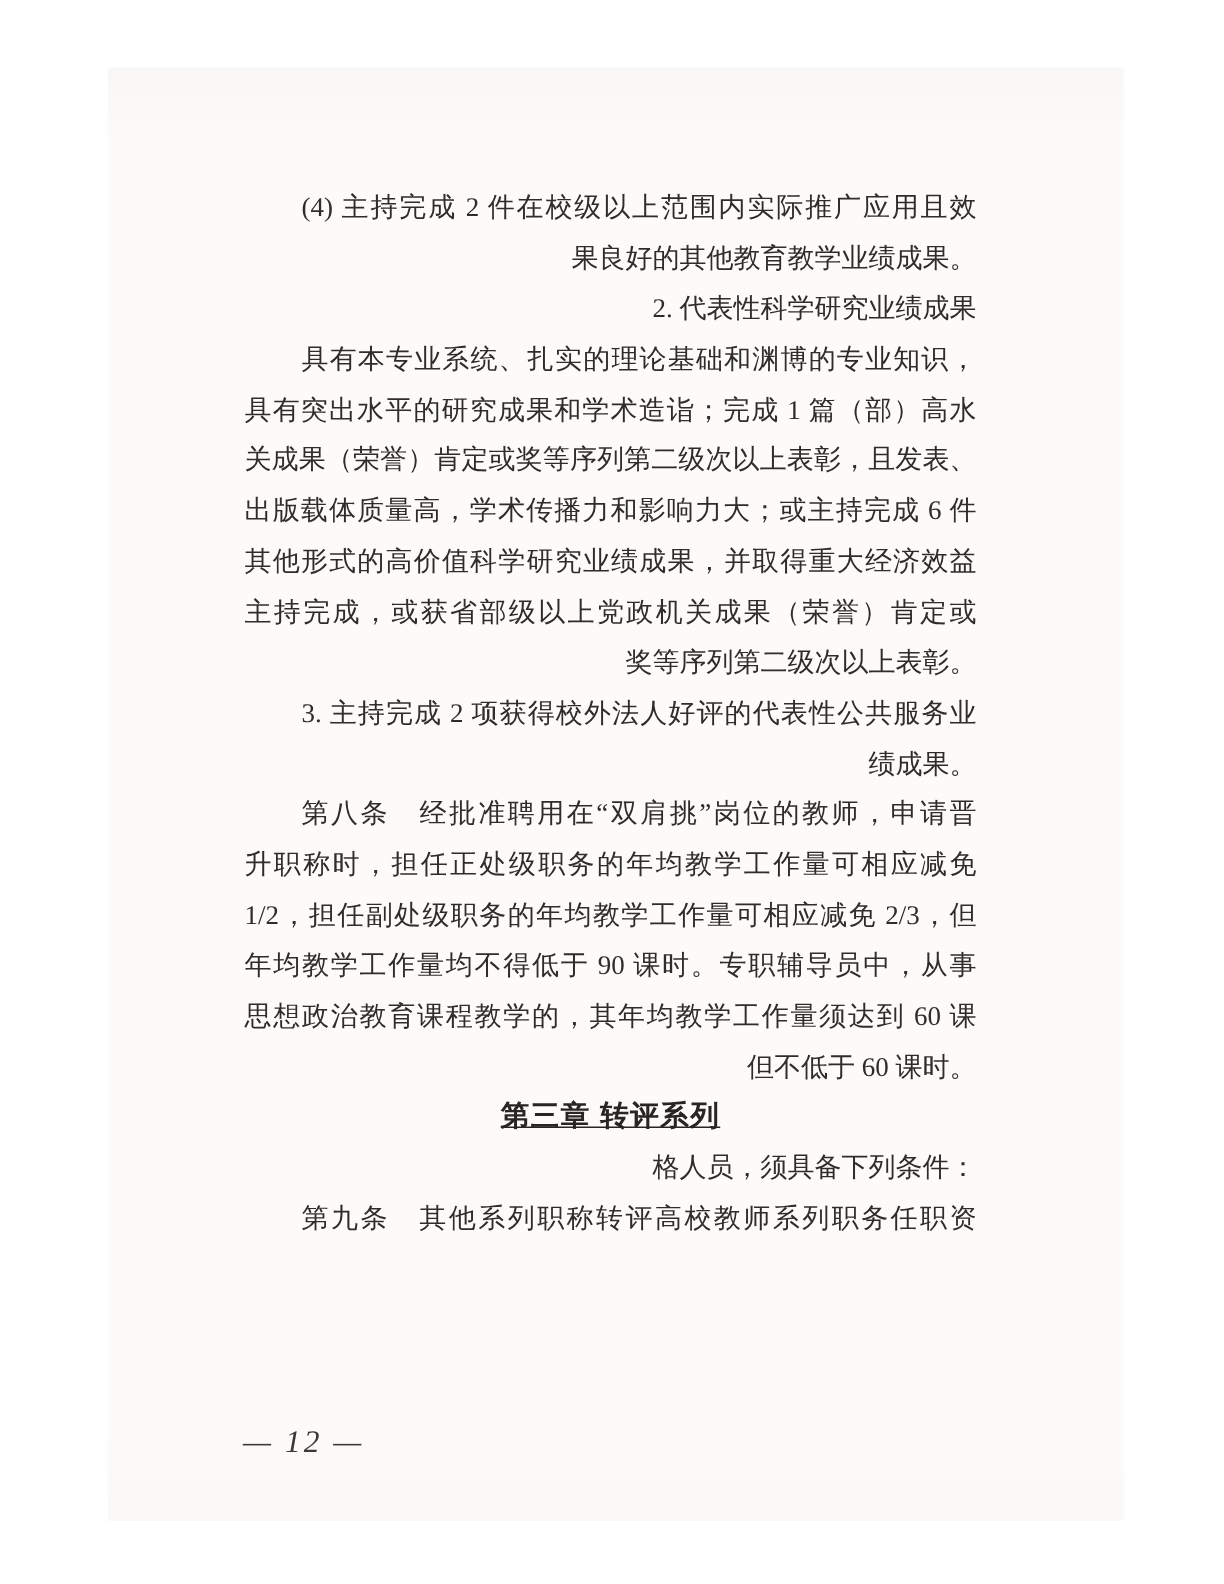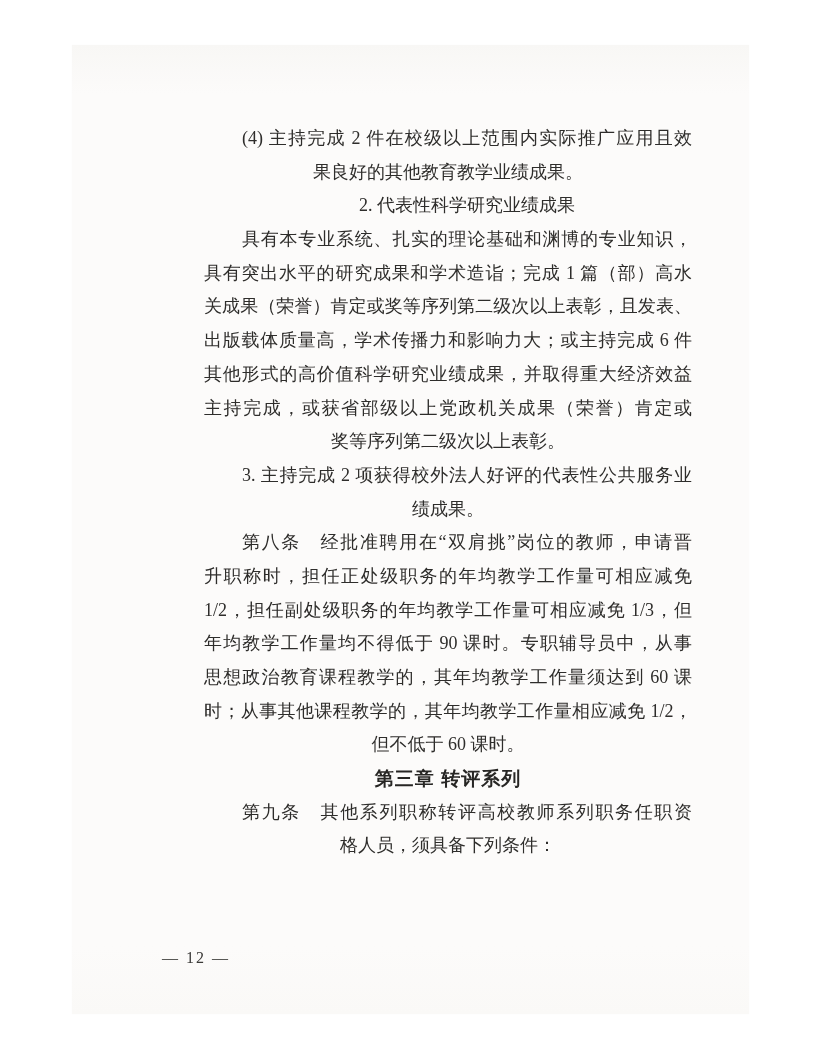--- a/index.html
+++ b/index.html
@@ -25,54 +25,55 @@
     width: 677px;
     height: 969px;
     background: linear-gradient(180deg, #f8f7f5 0%, #fcfbfa 5%, #fcfbfa 93%, #faf9f7 100%);
     box-shadow: 0 0 1px rgba(0,0,0,0.04);
   }
   .text-block {
     position: absolute;
     left: 163px;
     top: 122px;
     width: 488px;
-    margin-left: 41px;
   }
   .line {
     font-size: 18px;
     line-height: 33.7px;
     height: 33.7px;
     color: #2e2d2b;
-    text-align: center;
+    text-align: right;
     white-space: pre-wrap;
   }
   .line.justify {
     text-align: justify;
     text-align-last: justify;
     text-justify: inter-character;
   }
   .line.indent {
     text-indent: 38px;
   }
   .line.heading {
     font-family: "Liberation Sans", "DejaVu Sans", sans-serif;
     font-weight: 700;
     font-size: 19px;
     text-align: left;
     text-align-last: center;
     color: #272624;
     letter-spacing: 1px;
+    text-decoration: underline;
   }
   .page-number {
     position: absolute;
     left: 162px;
     top: 949px;
-    font-size: 16px;
+    font-size: 21px;
     letter-spacing: 2px;
     color: #3a3937;
+    font-style: italic;
   }
 </style>
 </head>
 <body>
 
 <div class="canvas">
   <div class="paper">
     <div class="text-block" style="left:91px; top:77px; position:absolute;">
         <div class="line indent justify">(4) 主持完成 2 件在校级以上范围内实际推广应用且效</div>
         <div class="line">果良好的其他教育教学业绩成果。</div>
@@ -81,24 +82,23 @@
         <div class="line justify">具有突出水平的研究成果和学术造诣；完成 1 篇（部）高水</div>
         <div class="line justify">关成果（荣誉）肯定或奖等序列第二级次以上表彰，且发表、</div>
         <div class="line justify">出版载体质量高，学术传播力和影响力大；或主持完成 6 件</div>
         <div class="line justify">其他形式的高价值科学研究业绩成果，并取得重大经济效益</div>
         <div class="line justify">主持完成，或获省部级以上党政机关成果（荣誉）肯定或</div>
         <div class="line">奖等序列第二级次以上表彰。</div>
         <div class="line indent justify">3. 主持完成 2 项获得校外法人好评的代表性公共服务业</div>
         <div class="line">绩成果。</div>
         <div class="line indent justify">第八条　经批准聘用在“双肩挑”岗位的教师，申请晋</div>
         <div class="line justify">升职称时，担任正处级职务的年均教学工作量可相应减免</div>
-        <div class="line justify">1/2，担任副处级职务的年均教学工作量可相应减免 1/3，但</div>
+        <div class="line justify">1/2，担任副处级职务的年均教学工作量可相应减免 2/3，但</div>
         <div class="line justify">年均教学工作量均不得低于 90 课时。专职辅导员中，从事</div>
         <div class="line justify">思想政治教育课程教学的，其年均教学工作量须达到 60 课</div>
-        <div class="line justify">时；从事其他课程教学的，其年均教学工作量相应减免 1/2，</div>
         <div class="line">但不低于 60 课时。</div>
         <div class="line heading">第三章 转评系列</div>
+        <div class="line">格人员，须具备下列条件：</div>
         <div class="line indent justify">第九条　其他系列职称转评高校教师系列职务任职资</div>
-        <div class="line">格人员，须具备下列条件：</div>
       </div>
     <div class="page-number" style="left:90px; top:904px; position:absolute;">— 12 —</div>
   </div>
 </div>
 
 </body></html>

